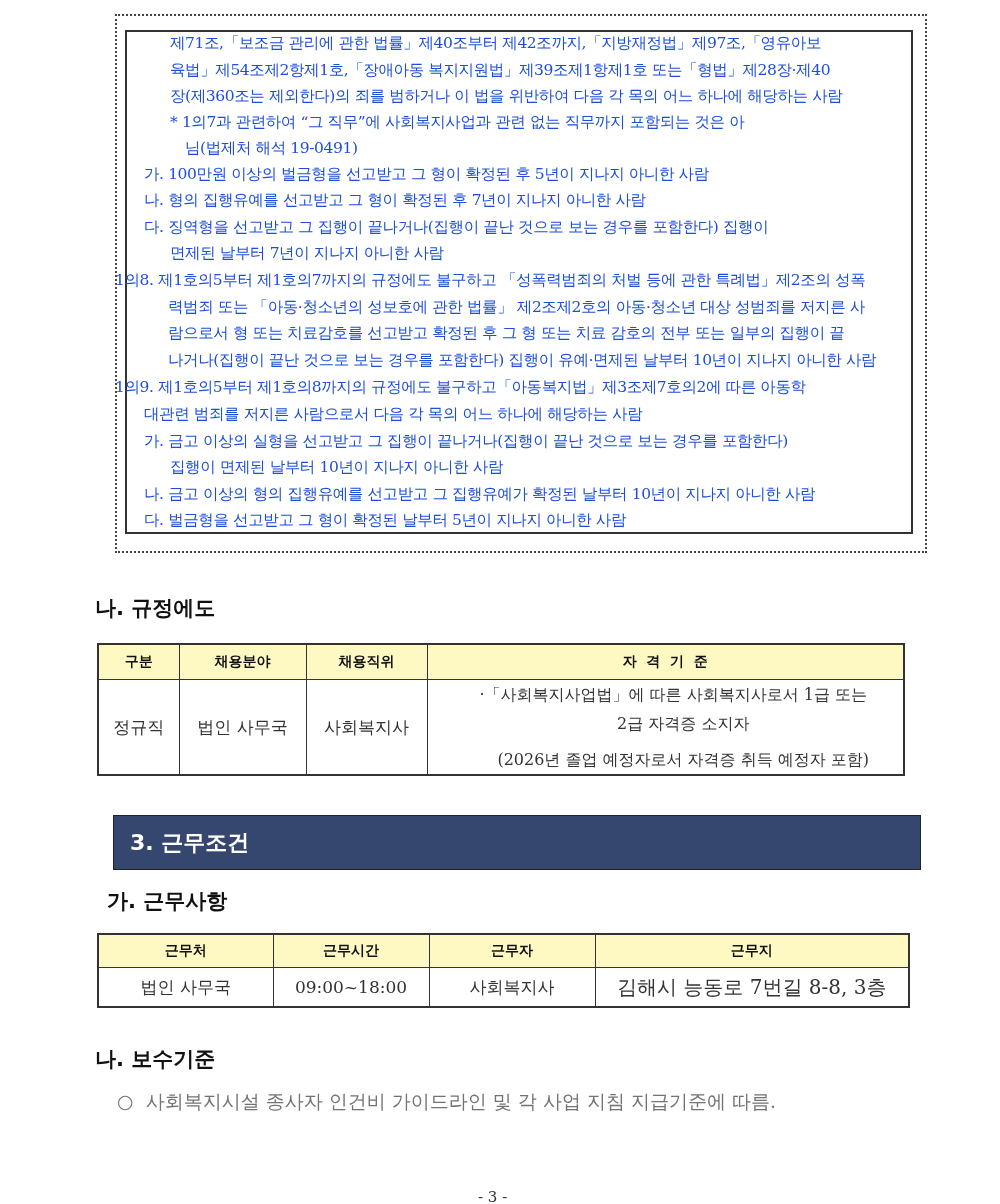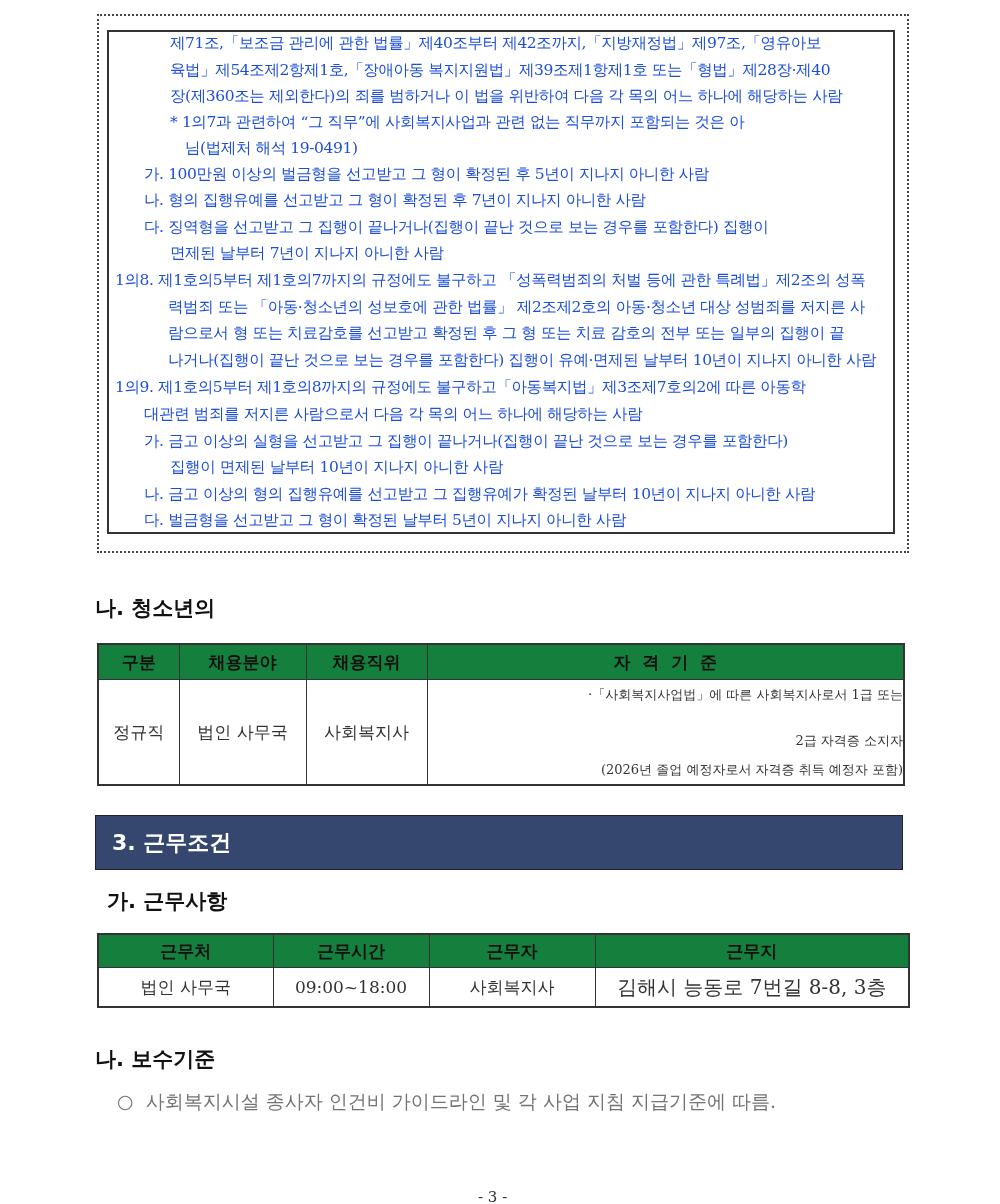--- a/index.html
+++ b/index.html
@@ -1,48 +1,48 @@
 <!DOCTYPE html>
 <html><head>
 <meta charset="utf-8">
 <style>
   html, body { margin: 0; padding: 0; }
   body {
     width: 1000px; height: 1204px; position: relative; overflow: hidden;
     background: #ffffff; color: #1f1f1f;
     font-family: "DejaVu Serif", "Liberation Serif", serif;
   }
-  .abs { position: absolute; }
+  .abs { position: absolute; margin-left: 18px; }
   .dotted-box {
     left: 97px; top: 14px; width: 808px; height: 535px;
     border: 2px dotted #444;
   }
   .inner-box {
     left: 107px; top: 30px; width: 784px; height: 500px;
     border: 2px solid #333;
   }
   .line {
     position: absolute; font-size: 15.5px; white-space: nowrap;
     letter-spacing: -0.4px; line-height: 20px; color: #1d4ed8;
   }
   .section-title {
     position: absolute; font-family: "DejaVu Sans", "Liberation Sans", sans-serif;
     font-weight: bold; font-size: 21px; color: #111; white-space: nowrap;
   }
   table { border-collapse: collapse; position: absolute; table-layout: fixed; }
   td, th { border: 1px solid #333; text-align: center; padding: 0; }
   th {
-    background: #15803d; font-family: "DejaVu Sans", "Liberation Sans", sans-serif;
-    font-weight: bold; font-size: 17px; color: #111;
+    background: #fef9c3; font-family: "DejaVu Sans", "Liberation Sans", sans-serif;
+    font-weight: bold; font-size: 14px; color: #111;
   }
   td { font-size: 17px; color: #333; }
   table.t1 { left: 97px; top: 643px; width: 806px; border: 2px solid #333; border-left: 2px solid #333; }
   table.t2 { left: 97px; top: 933px; width: 811px; border: 2px solid #333; }
   .t1 th { height: 34px; }
-  .t1 td.crit { text-align: right; padding-left: 10px; line-height: 29px; font-size: 13px; }
+  .t1 td.crit { text-align: center; padding-left: 10px; line-height: 29px; font-size: 16px; }
   .t2 th { height: 32px; }
   .t2 td { height: 38px; }
   .banner {
     left: 95px; top: 815px; width: 808px; height: 55px;
     background: #35466f; border: 1px solid #222; box-sizing: border-box;
   }
   .banner-text {
     position: absolute; left: 16px; top: 12px; color: #fff;
     font-family: "DejaVu Sans", "Liberation Sans", sans-serif;
     font-weight: bold; font-size: 22px; white-space: nowrap;
@@ -74,21 +74,21 @@
 <div class="line" style="left:168px;top:297px;">력범죄 또는 「아동·청소년의 성보호에 관한 법률」 제2조제2호의 아동·청소년 대상 성범죄를 저지른 사</div>
 <div class="line" style="left:168px;top:323px;">람으로서 형 또는 치료감호를 선고받고 확정된 후 그 형 또는 치료 감호의 전부 또는 일부의 집행이 끝</div>
 <div class="line" style="left:168px;top:350px;">나거나(집행이 끝난 것으로 보는 경우를 포함한다) 집행이 유예·면제된 날부터 10년이 지나지 아니한 사람</div>
 <div class="line" style="left:115px;top:377px;text-align:right;">1의9. 제1호의5부터 제1호의8까지의 규정에도 불구하고「아동복지법」제3조제7호의2에 따른 아동학</div>
 <div class="line" style="left:144px;top:404px;">대관련 범죄를 저지른 사람으로서 다음 각 목의 어느 하나에 해당하는 사람</div>
 <div class="line" style="left:144px;top:431px;">가. 금고 이상의 실형을 선고받고 그 집행이 끝나거나(집행이 끝난 것으로 보는 경우를 포함한다)</div>
 <div class="line" style="left:170px;top:457px;">집행이 면제된 날부터 10년이 지나지 아니한 사람</div>
 <div class="line" style="left:144px;top:484px;">나. 금고 이상의 형의 집행유예를 선고받고 그 집행유예가 확정된 날부터 10년이 지나지 아니한 사람</div>
 <div class="line" style="left:144px;top:510px;text-align:right;">다. 벌금형을 선고받고 그 형이 확정된 날부터 5년이 지나지 아니한 사람</div>
 
-<div class="section-title" style="left:95px;top:594px;">나. 청소년의</div>
+<div class="section-title" style="left:95px;top:594px;">나. 규정에도</div>
 
 <table class="t1">
   <colgroup>
     <col style="width:81px">
       <col style="width:127px">
       <col style="width:121px">
       <col style="width:477px">
   </colgroup>
   <tbody>
       <tr>
@@ -96,22 +96,22 @@
     <th>채용분야</th>
     <th>채용직위</th>
     <th style="white-space:pre;">자  격  기  준</th>
   </tr>
   <tr>
     <td>정규직</td>
     <td>법인 사무국</td>
     <td>사회복지사</td>
     <td class="crit">
       <div style="margin-left:6px;">·「사회복지사업법」에 따른 사회복지사로서 1급 또는</div>
-      <div style="margin-left:26px;margin-top:17px;">2급 자격증 소지자</div>
-      <div style="margin-left:26px;">(2026년 졸업 예정자로서 자격증 취득 예정자 포함)</div>
+      <div style="margin-left:26px;">2급 자격증 소지자</div>
+      <div style="margin-left:26px;margin-top:7px;">(2026년 졸업 예정자로서 자격증 취득 예정자 포함)</div>
     </td>
   </tr>
 </tbody>
   </table>
 
 <div class="abs banner">
   <div class="banner-text">3. 근무조건</div>
 </div>
 
 <div class="section-title" style="left:107px;top:887px;">가. 근무사항</div>

